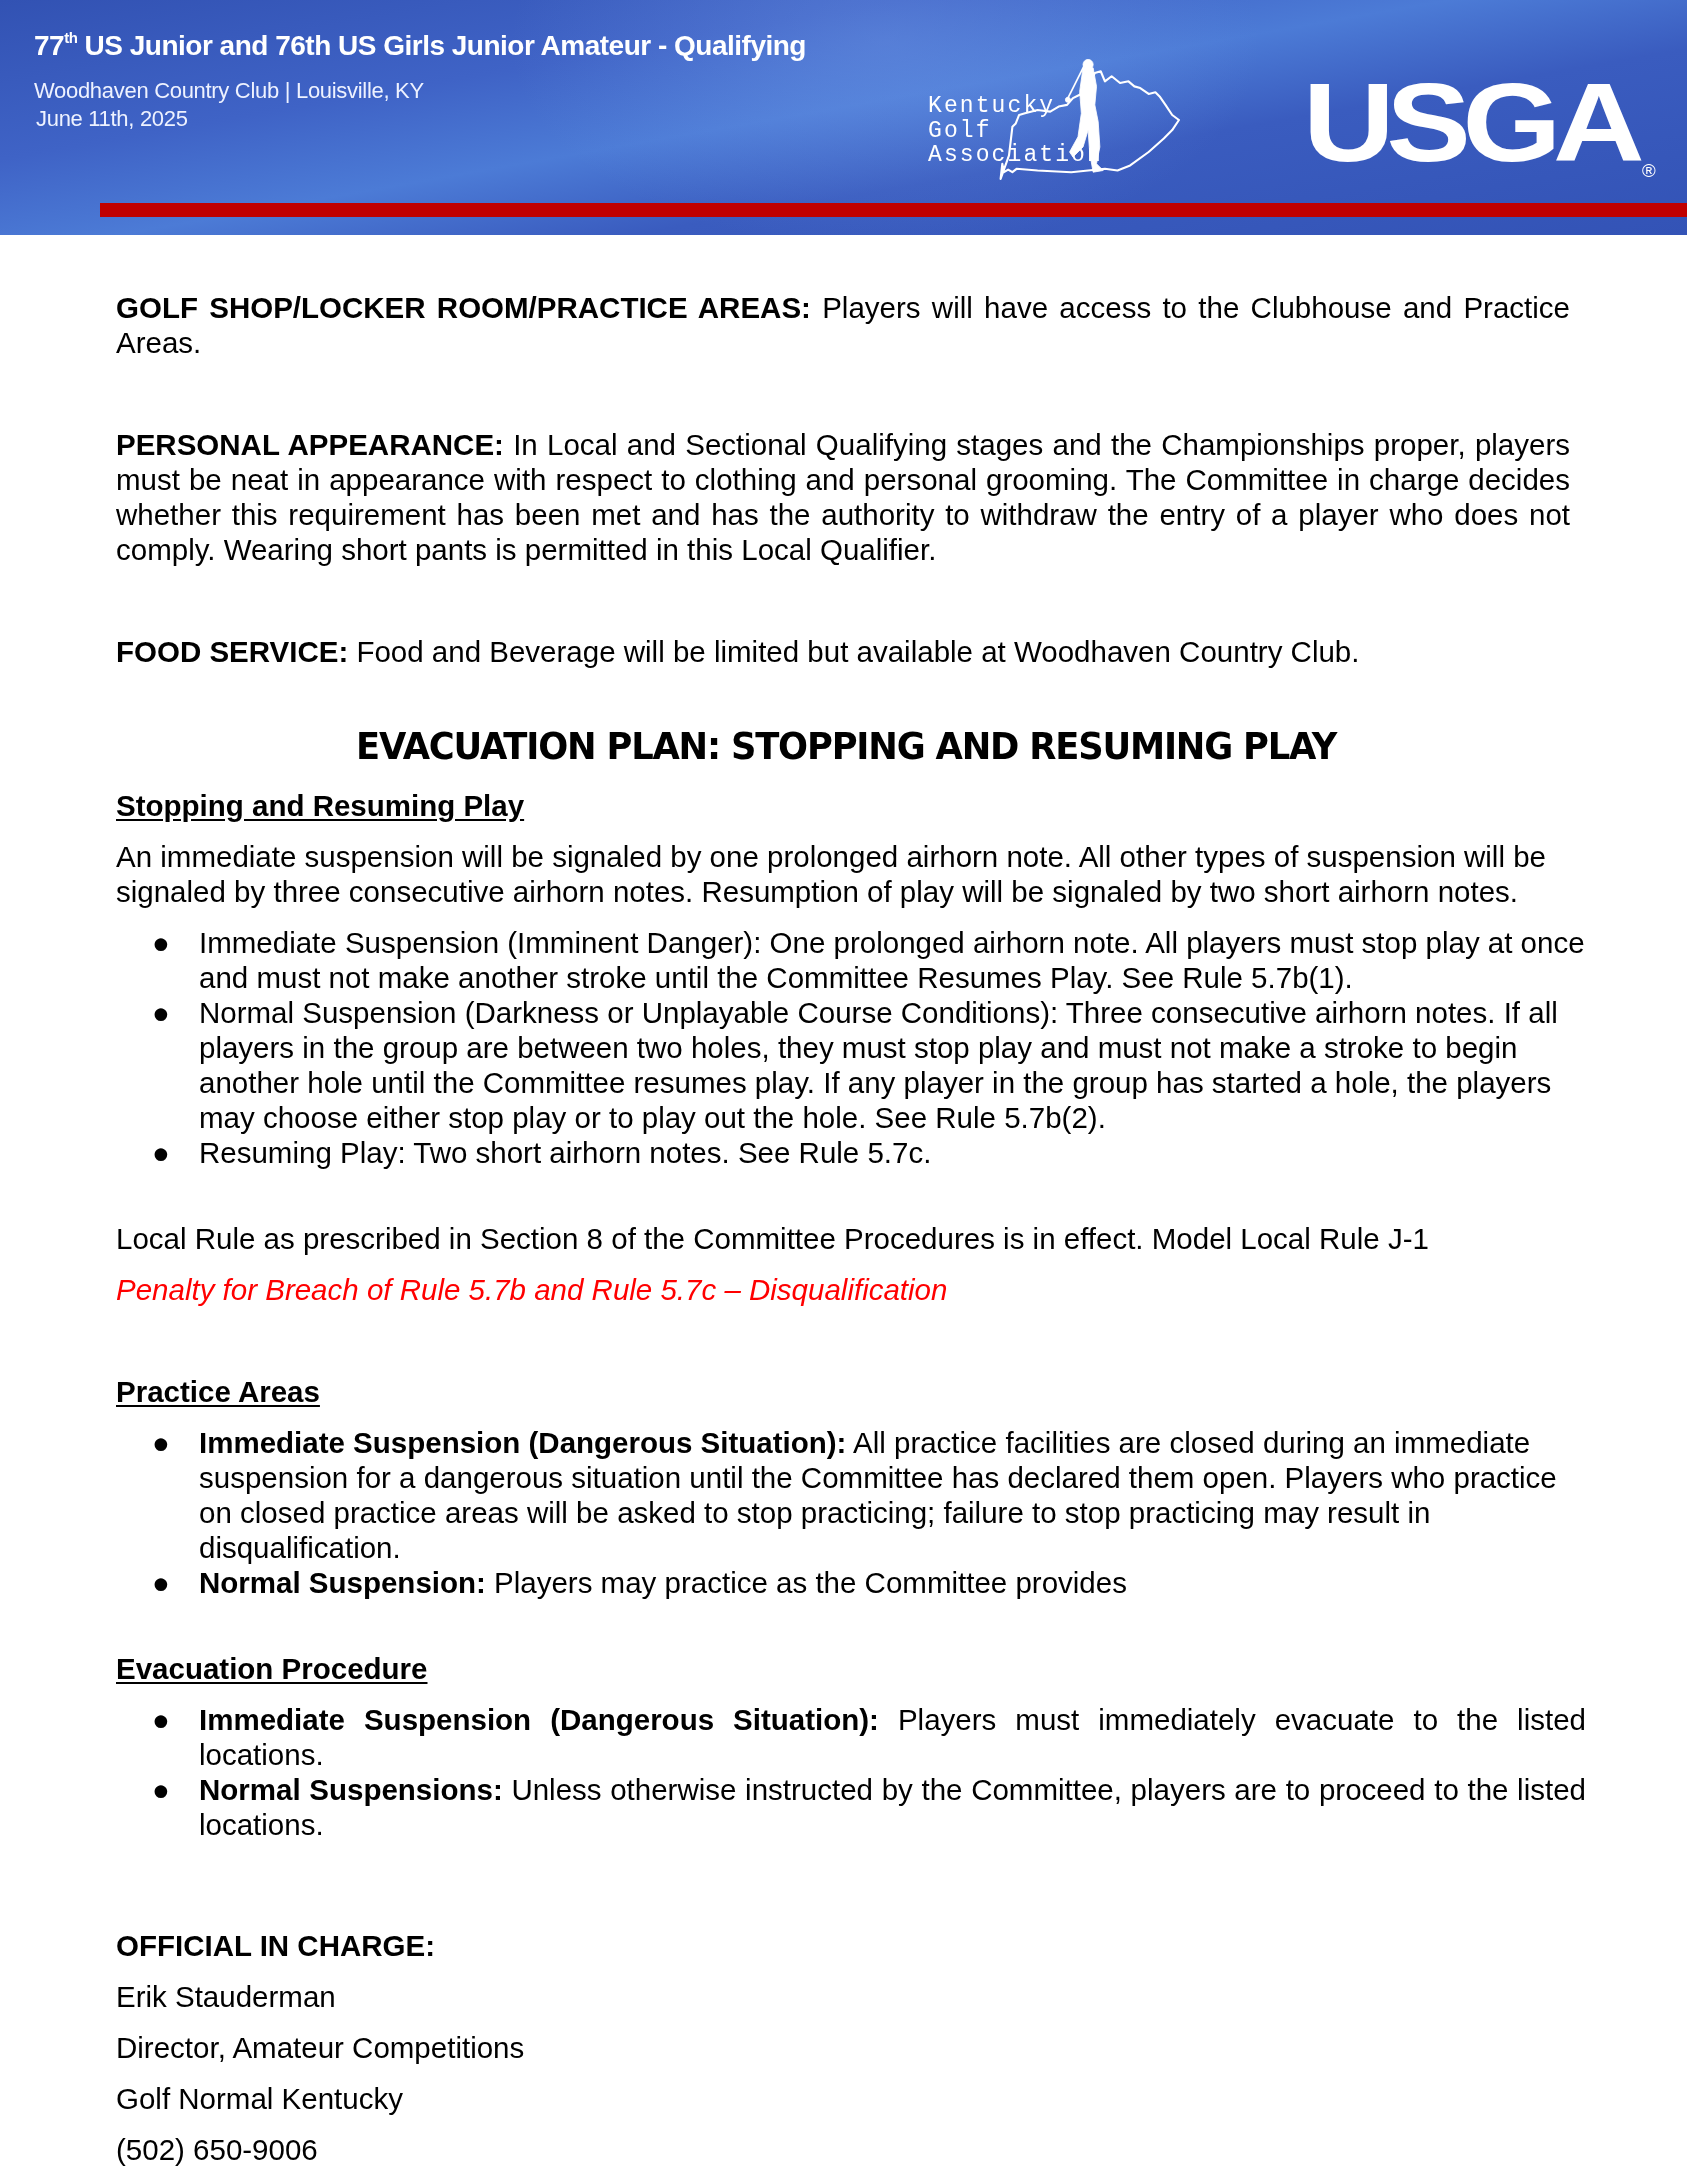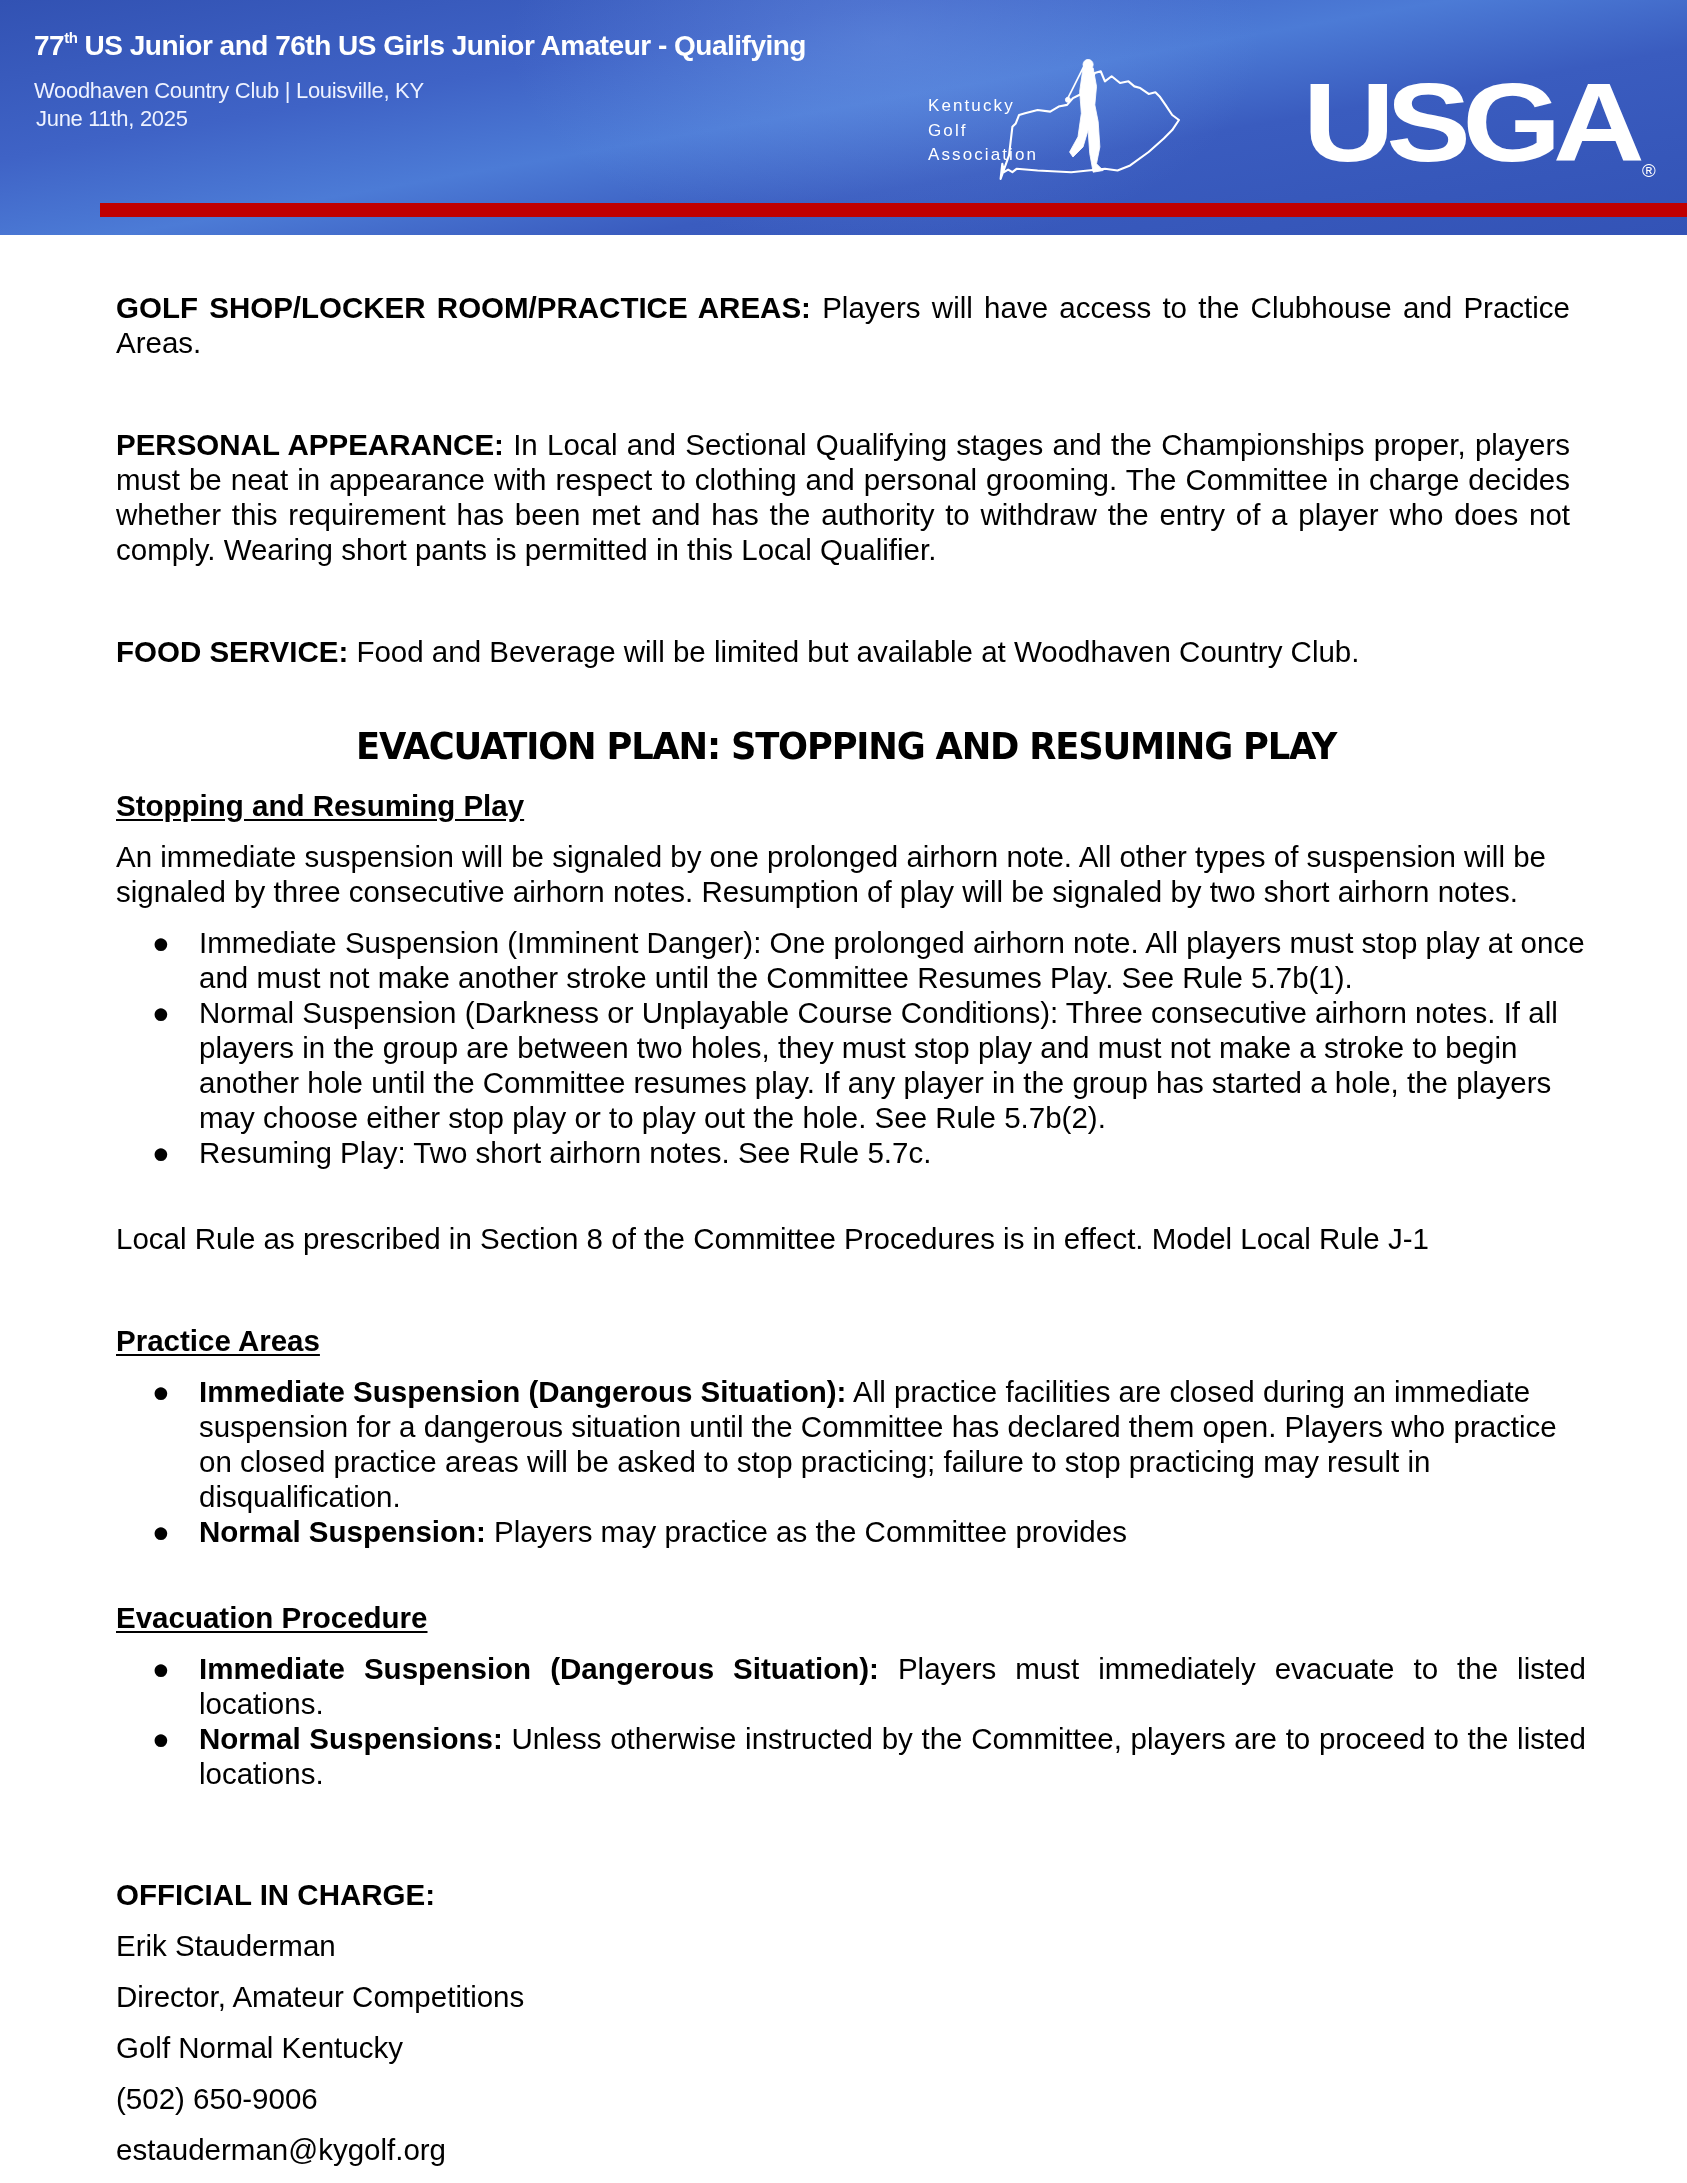--- a/index.html
+++ b/index.html
@@ -11,22 +11,22 @@
   .banner .sheen { position: absolute; left: 506px; top: -169px; width: 759px; height: 422px;
             background: radial-gradient(ellipse at center, rgba(120,160,235,0.35) 0%, rgba(120,160,235,0) 70%); }
   .banner .redbar { position: absolute; left: 100px; top: 203px; right: 0; height: 14.3px; background: #c00000; }
   .banner .title { position: absolute; left: 34px; top: 29px; color: #fff; font-weight: bold;
             font-size: 28px; letter-spacing: -0.5px; white-space: nowrap; }
   .banner .title sup { font-size: 15px; vertical-align: 11.8px; }
   .banner .sub { position: absolute; left: 34px; color: #eef2ff; font-size: 22px; letter-spacing: -0.3px; white-space: nowrap; }
   .banner .sub1 { top: 78px; }
   .banner .sub2 { top: 106px; left: 36px; }
   .kga { position: absolute; left: 928px; top: 46px; width: 337px; height: 143px; }
-  .kga-text { position: absolute; left: 0; top: 48px; color: #fff; font-family: Liberation Sans, sans-serif;
-              font-size: 17px; line-height: 24.5px; letter-spacing: 2.1px; }
+  .kga-text { position: absolute; left: 0; top: 48px; color: #fff; font-family: Liberation Mono, monospace;
+              font-size: 23px; line-height: 24.5px; letter-spacing: 2.1px; }
   .usga { position: absolute; left: 1303px; top: 67px; color: #fff; font-family: "Liberation Sans", sans-serif;
           font-weight: bold; font-size: 127px; letter-spacing: -8.4px; line-height: 127px; transform: scaleY(0.88); transform-origin: top left; }
   .reg { position: absolute; left: 1642px; top: 160px; color: #fff; font-size: 18.6px; }
 
   .content { position: absolute; left: 100px; top: 274px; width: 1486px; font-size: 29.5px; line-height: 35px; }
   p { margin: 16px; }
   .just { text-align: justify; }
   .gap1 { height: 35px; }
   .gap2 { height: 70px; }
   b { font-weight: bold; }
@@ -87,20 +87,21 @@
   <p class="sub-h">Stopping and Resuming Play</p>
   <p>An immediate suspension will be signaled by one prolonged airhorn note. All other types of suspension will be signaled by three consecutive airhorn notes. Resumption of play will be signaled by two short airhorn notes.</p>
   <ul>
     <li><span class="dot">●</span><span>Immediate Suspension (Imminent Danger): One prolonged airhorn note. All players must stop play at once and must not make another stroke until the Committee Resumes Play. See Rule 5.7b(1).</span></li>
     <li><span class="dot">●</span><span>Normal Suspension (Darkness or Unplayable Course Conditions): Three consecutive airhorn notes. If all players in the group are between two holes, they must stop play and must not make a stroke to begin another hole until the Committee resumes play. If any player in the group has started a hole, the players may choose either stop play or to play out the hole. See Rule 5.7b(2).</span></li>
     <li><span class="dot">●</span><span>Resuming Play: Two short airhorn notes. See Rule 5.7c.</span></li>
   </ul>
   <div class="gap1"></div>
 
   <p>Local Rule as prescribed in Section 8 of the Committee Procedures is in effect. Model Local Rule J-1</p>
+  <p class="red">Penalty for Breach of Rule 5.7b and Rule 5.7c – Disqualification</p>
   <div class="gap1"></div>
 
   <p class="sub-h">Practice Areas</p>
   <ul>
     <li><span class="dot">●</span><b>Immediate Suspension (Dangerous Situation):</b><span> All practice facilities are closed during an immediate suspension for a dangerous situation until the Committee has declared them open. Players who practice on closed practice areas will be asked to stop practicing; failure to stop practicing may result in disqualification.</span></li>
     <li><span class="dot">●</span><b>Normal Suspension:</b><span> Players may practice as the Committee provides</span></li>
   </ul>
   <div class="gap1"></div>
 
   <p class="sub-h">Evacuation Procedure</p>

